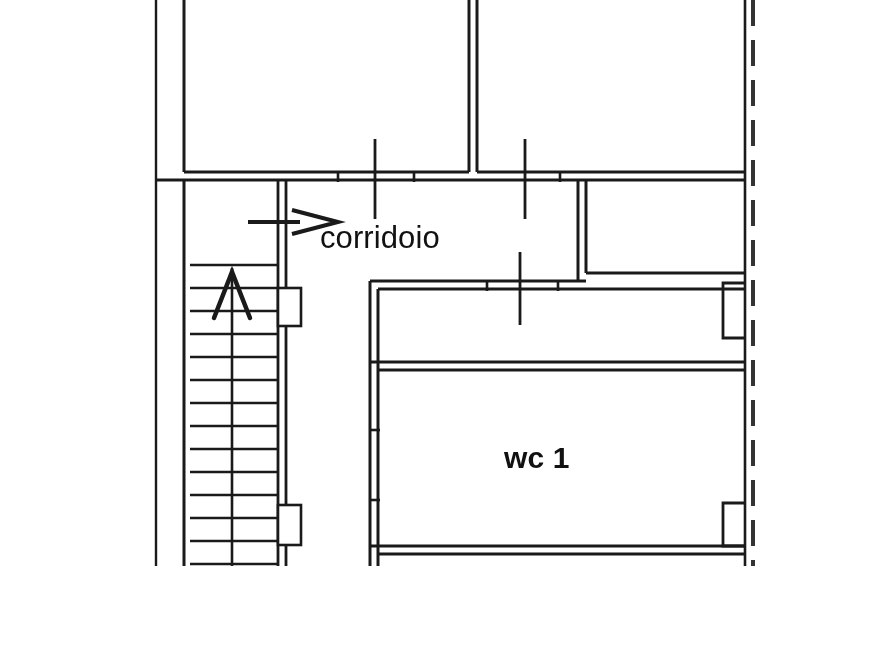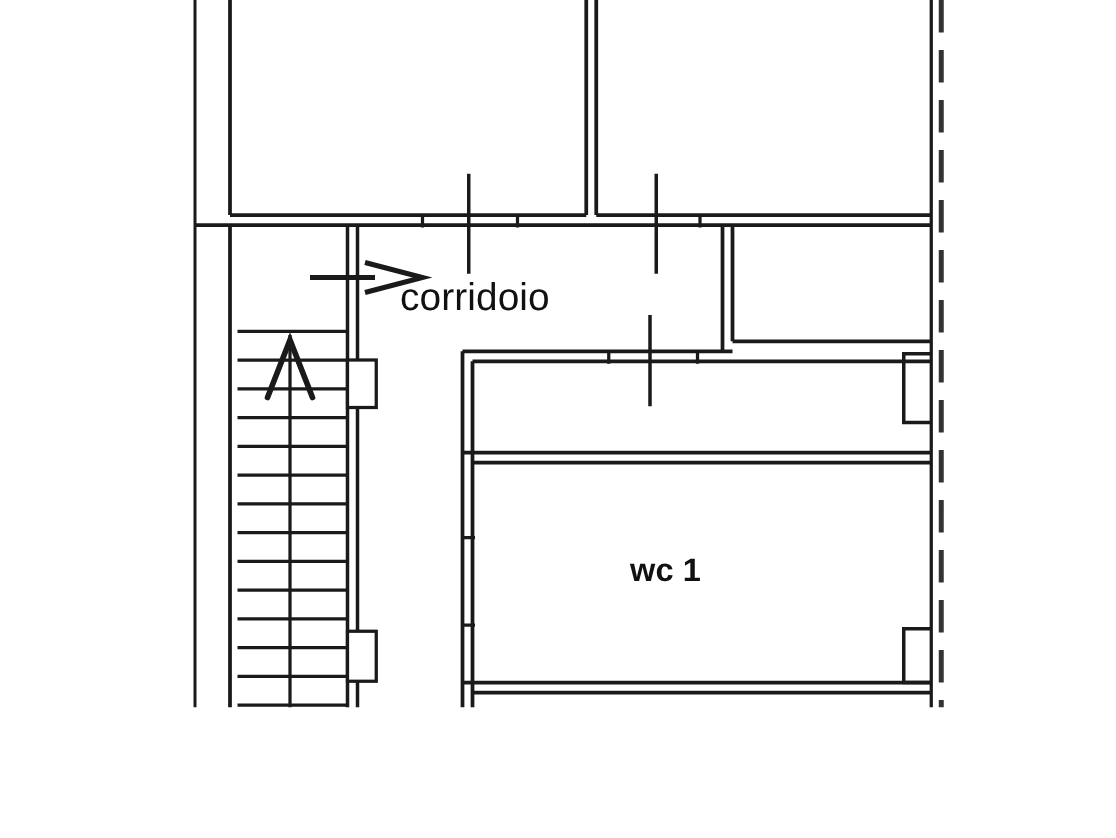--- a/index.html
+++ b/index.html
@@ -39,21 +39,21 @@
     font-size: 31px;
   }
   #label-ripostiglio {
     left: 468px;
     top: 322px;
     font-size: 31px;
   }
   #label-wc1 {
     left: 504px;
     top: 443px;
-    font-size: 26px;
+    font-size: 30px;
     font-weight: 700;
   }
 </style>
 </head>
 <body>
 
 <div id="plan-root">
 
   <svg id="plan-svg" viewBox="0 0 893 670" xmlns="http://www.w3.org/2000/svg">
 

